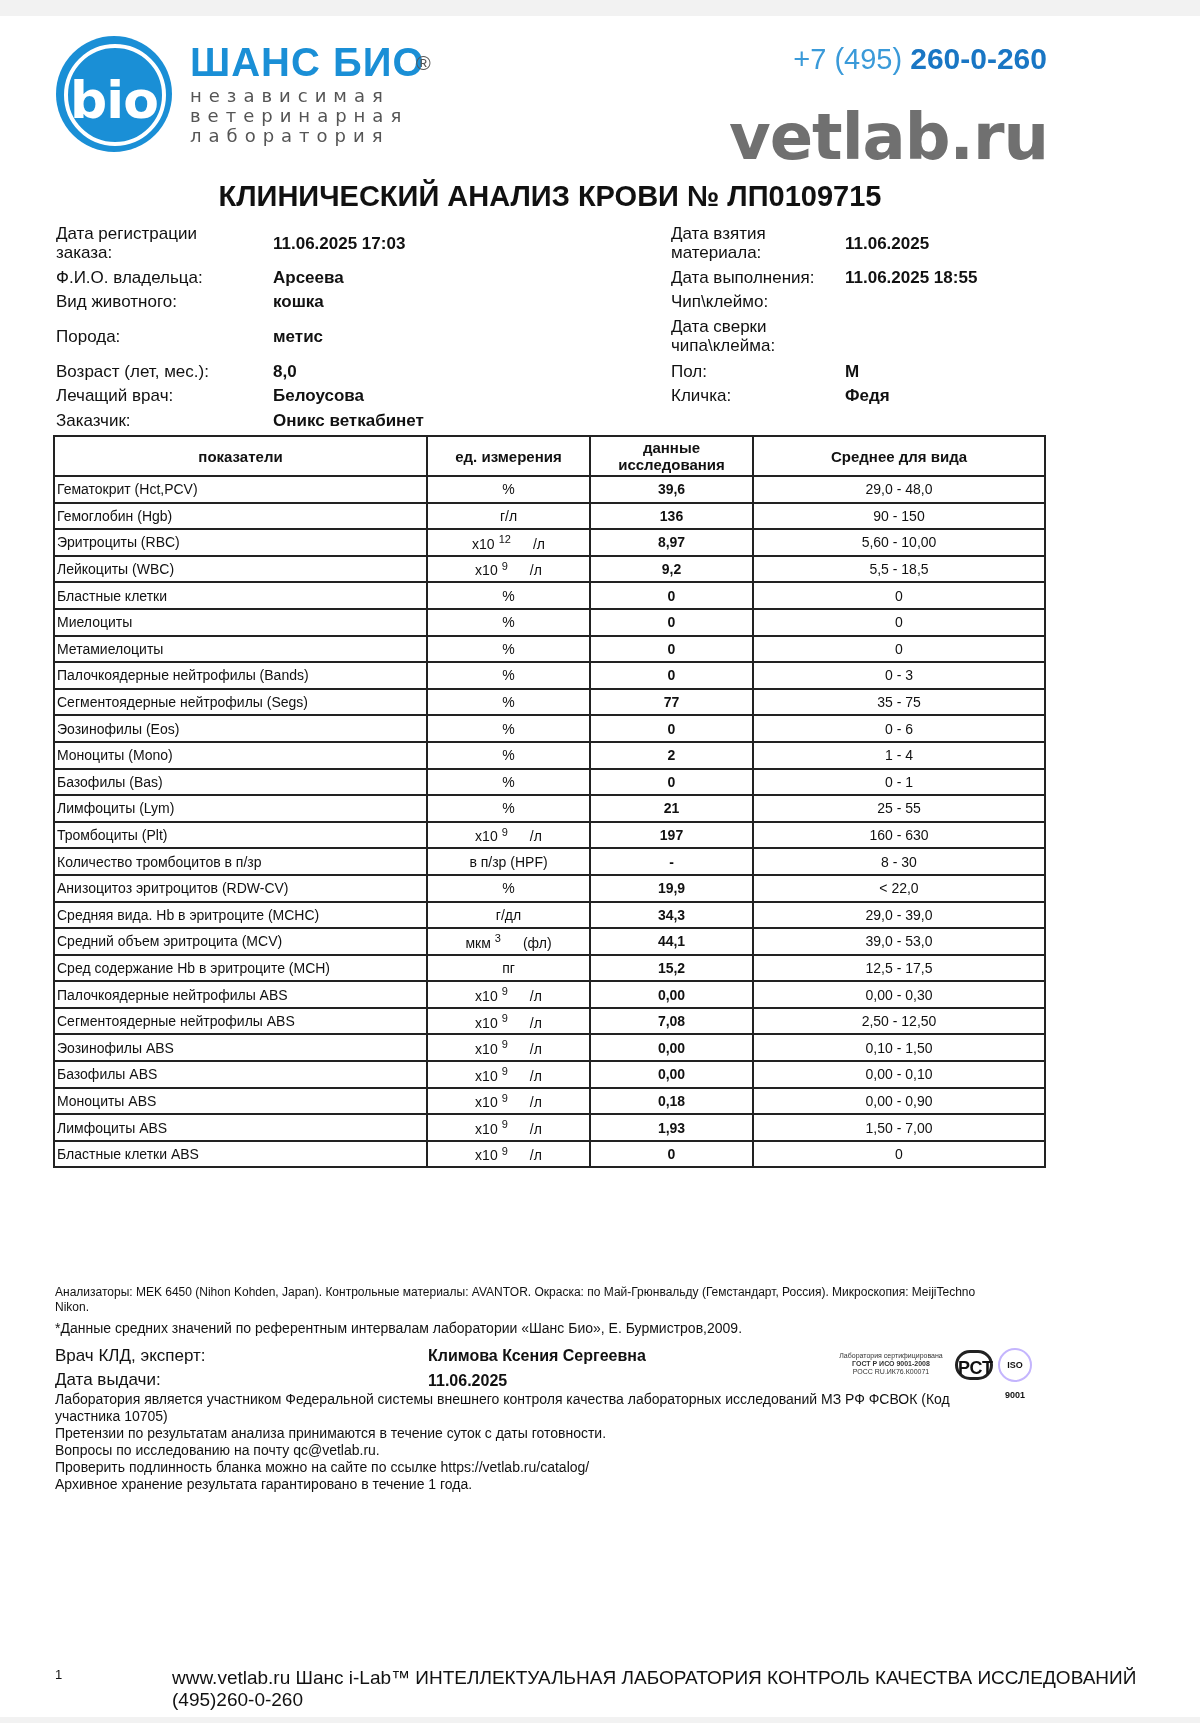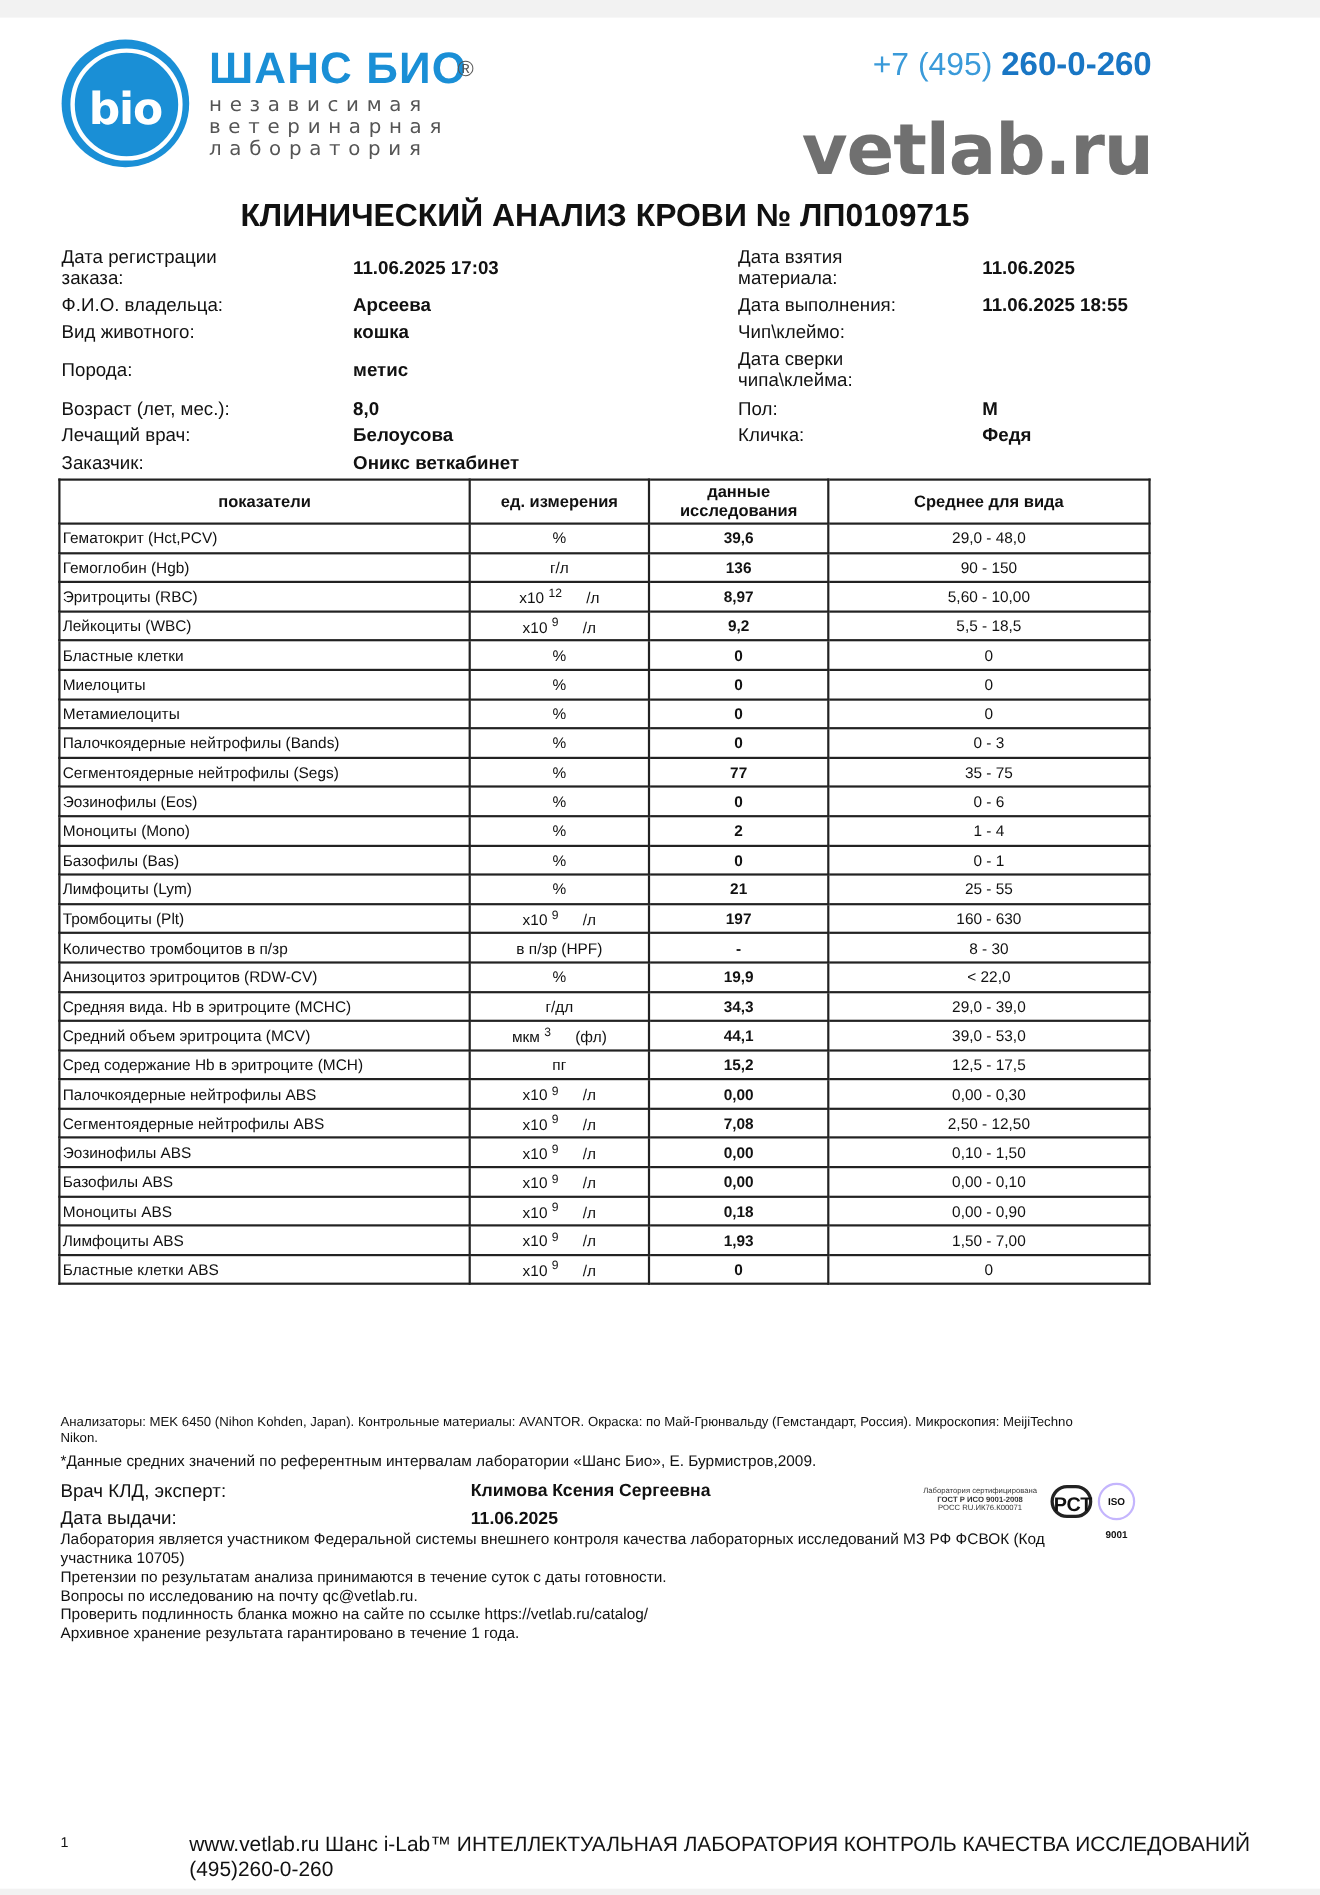--- a/index.html
+++ b/index.html
@@ -10,35 +10,35 @@
   }
   .band-top { position: absolute; left: 0; top: 0; width: 1200px; height: 16px; background: #f2f2f2; }
   .band-bottom { position: absolute; left: 0; top: 1717px; width: 1200px; height: 6px; background: #f2f2f2; }
 
   
   .logo-circle { position: absolute; left: 56px; top: 36px; width: 116px; height: 116px; border-radius: 50%;
     background: #1a8fd6; }
   .logo-ring { position: absolute; left: 64px; top: 44px; width: 94px; height: 94px; border-radius: 50%;
     border: 4px solid #ffffff; }
   .logo-bio { position: absolute; left: 56px; top: 70px; width: 116px; text-align: center; color: #fff;
-    font-family: "DejaVu Sans", sans-serif; font-weight: bold; font-size: 40px; letter-spacing: -1px; line-height: 60px; }
+    font-family: "DejaVu Sans", sans-serif; font-weight: bold; font-size: 52px; letter-spacing: -1px; line-height: 60px; }
   .brand-name { position: absolute; left: 190px; top: 40px; font-size: 40px; font-weight: bold; color: #1a8fd6;
     letter-spacing: 1px; }
   .brand-reg { position: absolute; left: 416px; top: 52px; font-size: 20px; color: #555; }
   .brand-sub { position: absolute; left: 190px; font-size: 18px; color: #555; letter-spacing: 7px;
     font-family: "DejaVu Sans", sans-serif; line-height: 20px; }
   .phone { position: absolute; right: 153px; top: 42px; font-size: 29px; color: #3a9ad9; white-space: nowrap; }
   .phone b { color: #1976c4; font-weight: bold; font-size: 30px; }
   .site { position: absolute; right: 152px; top: 84px; font-size: 64px; font-weight: bold; color: #707070;
     font-family: "DejaVu Sans", sans-serif; letter-spacing: -1px; margin-top: 16px; }
 
   .title { position: absolute; left: 0; width: 1100px; top: 180px; text-align: center; font-size: 29px; font-weight: bold; }
 
   .info { position: absolute; font-size: 17px; line-height: 19px; }
-  .info.val { font-weight: bold; margin-left: 48px; }
+  .info.val { font-weight: bold; }
 
   
   table.results { position: absolute; left: 53px; top: 435px; width: 993px; border-collapse: collapse; }
   table.results td, table.results th { border: 2px solid #222; padding: 0 2px; font-size: 14px; }
   table.results th { height: 38px; font-weight: bold; font-size: 15px; text-align: center; line-height: 17px; }
   table.results td { height: 24.6px; }
   td.c-name { text-align: left; width: 367px; }
   td.c-unit { text-align: center; width: 157px; }
   td.c-val { text-align: center; font-weight: bold; font-size: 16px; width: 157px; }
   td.c-ref { text-align: center; font-size: 12.5px; }

